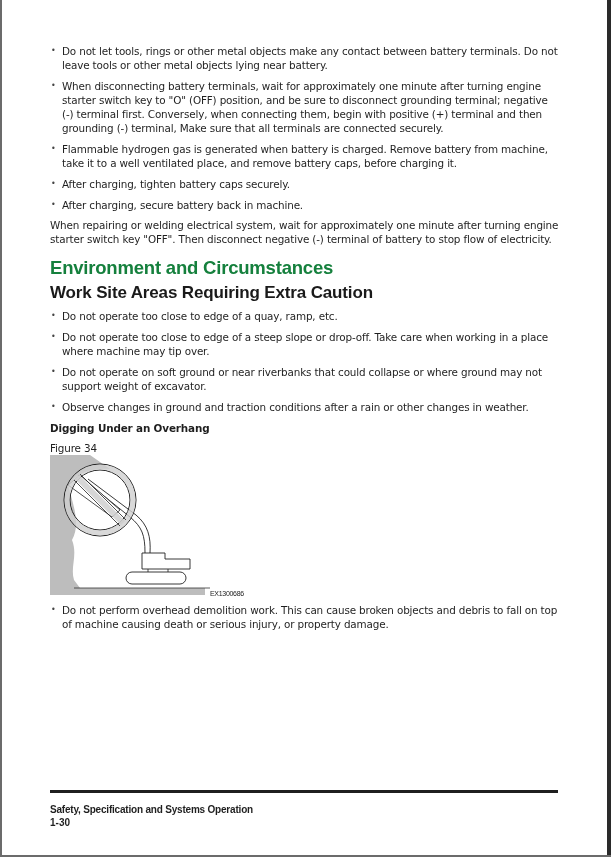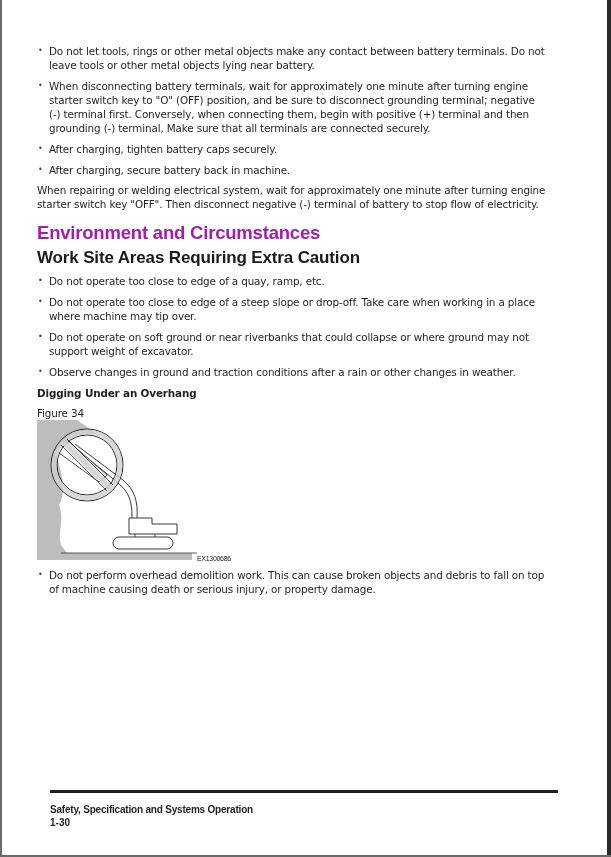--- a/index.html
+++ b/index.html
@@ -1,26 +1,26 @@
 <!DOCTYPE html>
 <html><head>
 <meta charset="utf-8">
 <style>
   html, body { margin:0; padding:0; }
   body { width:611px; height:857px; background:#ffffff; position:relative; overflow:hidden;
          font-family:"DejaVu Sans", sans-serif; color:#1f1f1f; }
   .frame-left { position:absolute; left:0; top:0; width:2px; height:857px; background:#6b6b6b; }
   .frame-bottom { position:absolute; left:0; bottom:0; width:611px; height:2px; background:#6b6b6b; }
   .frame-right { position:absolute; right:0; top:0; width:4px; height:857px; background:#2a2a2a; }
-  .page { position:absolute; left:37px; top:44px; width:510px; font-size:10.4px; line-height:14px; letter-spacing:-0.15px; }
+  .page { position:absolute; left:50px; top:44px; width:510px; font-size:10.4px; line-height:14px; letter-spacing:-0.15px; }
   ul.bullets { list-style:none; margin:0; padding:0; }
   ul.bullets li { position:relative; padding-left:12px; margin-bottom:7px; }
   ul.bullets li::before { content:"\2022"; position:absolute; left:1px; top:0; font-size:8px; color:#444; }
   p { margin:0 0 7px 0; }
-  h1.section { font-family:"Liberation Sans", sans-serif; font-weight:bold; font-size:18.5px; line-height:22px; margin:11px 0 6px 0; color:#a21caf; letter-spacing:-0.2px;}
+  h1.section { font-family:"Liberation Sans", sans-serif; font-weight:bold; font-size:18.5px; line-height:22px; margin:11px 0 6px 0; color:#15803d; letter-spacing:-0.2px;}
   h2.sub { font-family:"Liberation Sans", sans-serif; font-weight:bold; font-size:17px; line-height:16px; margin:0 0 8px 0; color:#1a1a1a; }
   .label { margin:0 0 6px 0;font-weight:bold; }
   .figure-label { margin:0; text-decoration:none; }
   .figure { position:relative; width:210px; height:140px; margin:0 0 8px 0; }
   .figure svg { display:block; }
   .fig-code { position:absolute; left:160px; top:132px; font-family:"Liberation Sans", sans-serif; font-size:7px; letter-spacing:-0.3px; color:#222; }
   .footer { position:absolute; left:50px; top:790px; width:508px; }
   .footer-rule { height:3px; background:#1f1f1f; }
   .footer-title { font-family:"Liberation Sans", sans-serif; font-weight:bold; font-size:10px; margin-top:10px; line-height:13px; letter-spacing:-0.2px; }
   .footer-page { font-family:"Liberation Sans", sans-serif; font-weight:bold; font-size:10px; line-height:13px; }
@@ -30,20 +30,21 @@
 
 <div class="frame-left"></div>
 <div class="frame-right"></div>
 <div class="frame-bottom"></div>
 
 <div class="page">
 
   <ul class="bullets">
     <li>Do not let tools, rings or other metal objects make any contact between battery terminals. Do not leave tools or other metal objects lying near battery.</li>
     <li>When disconnecting battery terminals, wait for approximately one minute after turning engine starter switch key to "O" (OFF) position, and be sure to disconnect grounding terminal; negative (-) terminal first. Conversely, when connecting them, begin with positive (+) terminal and then grounding (-) terminal, Make sure that all terminals are connected securely.</li>
+    <li>Flammable hydrogen gas is generated when battery is charged. Remove battery from machine, take it to a well ventilated place, and remove battery caps, before charging it.</li>
     <li>After charging, tighten battery caps securely.</li>
     <li>After charging, secure battery back in machine.</li>
   </ul>
 
   <p style="margin-top:-1px;">When repairing or welding electrical system, wait for approximately one minute after turning engine starter switch key "OFF". Then disconnect negative (-) terminal of battery to stop flow of electricity.</p>
 
   <h1 class="section">Environment and Circumstances</h1>
   <h2 class="sub">Work Site Areas Requiring Extra Caution</h2>
 
   <ul class="bullets">

